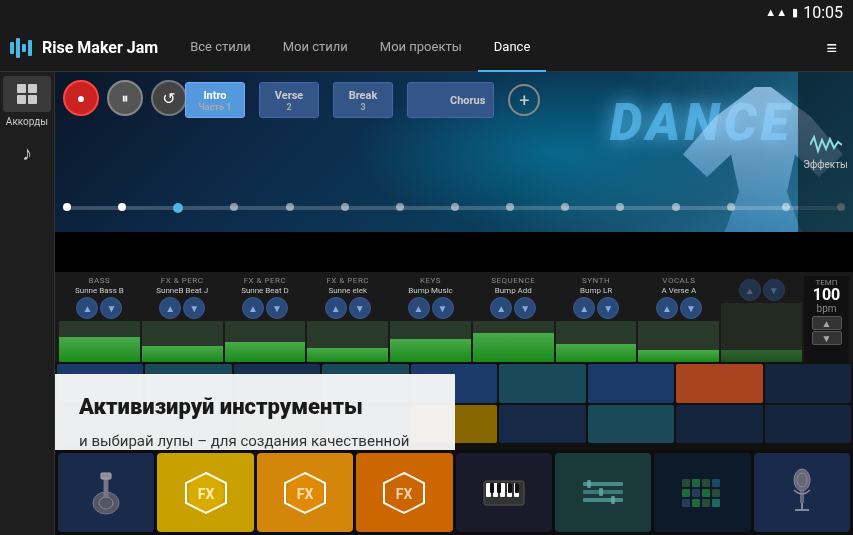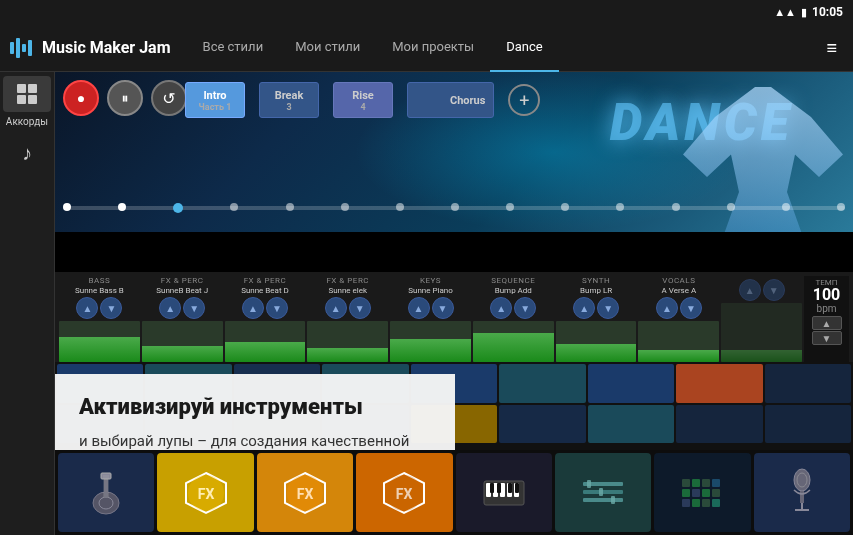--- a/index.html
+++ b/index.html
@@ -21,22 +21,22 @@
       padding: 0 10px;
       gap: 6px;
     }
     .system-bar-icons {
       display: flex;
       align-items: center;
       gap: 5px;
     }
     .system-time {
       color: #fff;
-      font-size: 12px;
-      font-weight: bold;
+      font-size: 16px;
+      font-weight: normal;
     }
 
     
     .app-bar {
       height: 48px;
       background: #1a1a1a;
       display: flex;
       align-items: center;
       padding: 0 8px;
       gap: 8px;
@@ -545,21 +545,21 @@
 <div class="app-bar">
   <div class="app-logo">
     <div class="app-logo-icon">
       <svg width="28" height="28" viewBox="0 0 28 28">
         <rect x="2" y="8" width="4" height="12" rx="1" fill="#4db6e8"></rect>
         <rect x="8" y="4" width="4" height="20" rx="1" fill="#4db6e8"></rect>
         <rect x="14" y="10" width="4" height="8" rx="1" fill="#4db6e8"></rect>
         <rect x="20" y="6" width="4" height="16" rx="1" fill="#4db6e8"></rect>
       </svg>
     </div>
-    <span class="app-title">Music Maker Jam</span>
+    <span class="app-title">Rise Maker Jam</span>
   </div>
   <nav class="nav-tabs">
     <div class="nav-tab">Все стили</div>
     <div class="nav-tab">Мои стили</div>
     <div class="nav-tab">Мои проекты</div>
     <div class="nav-tab active">Dance</div>
   </nav>
   <div class="menu-icon">≡</div>
 </div>
 
@@ -601,27 +601,27 @@
         <div class="transport-btn btn-rewind">
           <span style="color:#fff;font-size:16px;">↺</span>
         </div>
       </div>
 
       <div class="segment-timeline">
         <div class="segment segment-intro">
           <span>Intro</span>
           <span class="segment-num">Часть 1</span>
         </div>
+        <div class="segment segment-verse">
+          <span>Verse</span>
+          <span class="segment-num">2</span>
+        </div>
         <div class="segment segment-break">
           <span>Break</span>
           <span class="segment-num">3</span>
-        </div>
-        <div class="segment segment-rise">
-          <span>Rise</span>
-          <span class="segment-num">4</span>
         </div>
         <div class="segment segment-chorus">
           <span>Chorus</span>
           <span class="segment-num"></span>
         </div>
         <div class="add-segment-btn">
           <span>+</span>
         </div>
       </div>
 
@@ -640,20 +640,26 @@
             <div class="progress-dot"></div>
             <div class="progress-dot"></div>
             <div class="progress-dot"></div>
             <div class="progress-dot"></div>
             <div class="progress-dot"></div>
             <div class="progress-dot"></div>
           </div>
         </div>
       </div>
 
+      <div class="right-effects">
+        <svg width="32" height="20" viewBox="0 0 32 20" fill="none">
+          <polyline points="0,10 4,2 8,16 12,5 16,14 20,4 24,13 28,7 32,10" stroke="#8dd" stroke-width="2" fill="none"></polyline>
+        </svg>
+        <span class="effects-label">Эффекты</span>
+      </div>
     </div>
 
     <div class="mixer-section">
 
       <div class="mixer-channel">
         <div class="channel-label">BASS</div>
         <div class="channel-name">Sunne Bass B</div>
         <div class="channel-controls">
           <div class="ctrl-btn">▲</div>
           <div class="ctrl-btn">▼</div>
@@ -694,21 +700,21 @@
           <div class="ctrl-btn">▲</div>
           <div class="ctrl-btn">▼</div>
         </div>
         <div class="channel-meter">
           <div class="channel-meter-fill" style="height:35%;"></div>
         </div>
       </div>
 
       <div class="mixer-channel">
         <div class="channel-label">KEYS</div>
-        <div class="channel-name">Sunne Piano</div>
+        <div class="channel-name">Bump Music</div>
         <div class="channel-controls">
           <div class="ctrl-btn">▲</div>
           <div class="ctrl-btn">▼</div>
         </div>
         <div class="channel-meter">
           <div class="channel-meter-fill" style="height:55%;"></div>
         </div>
       </div>
 
       <div class="mixer-channel">

